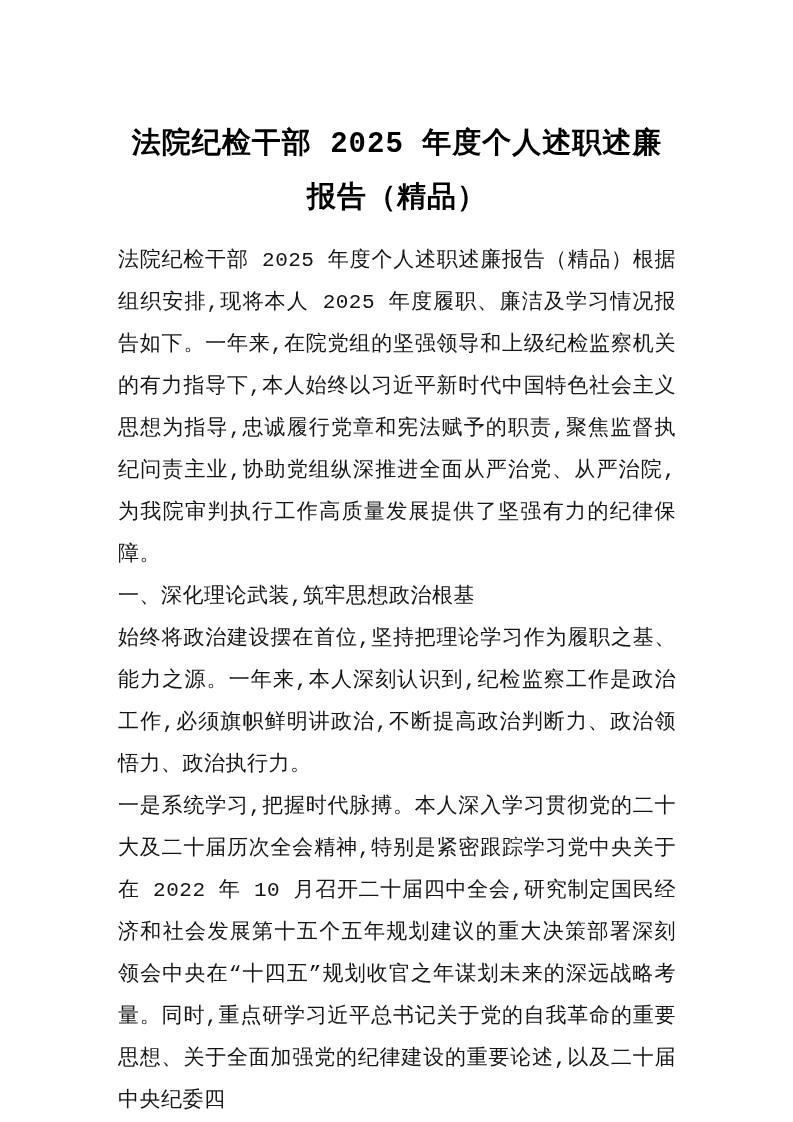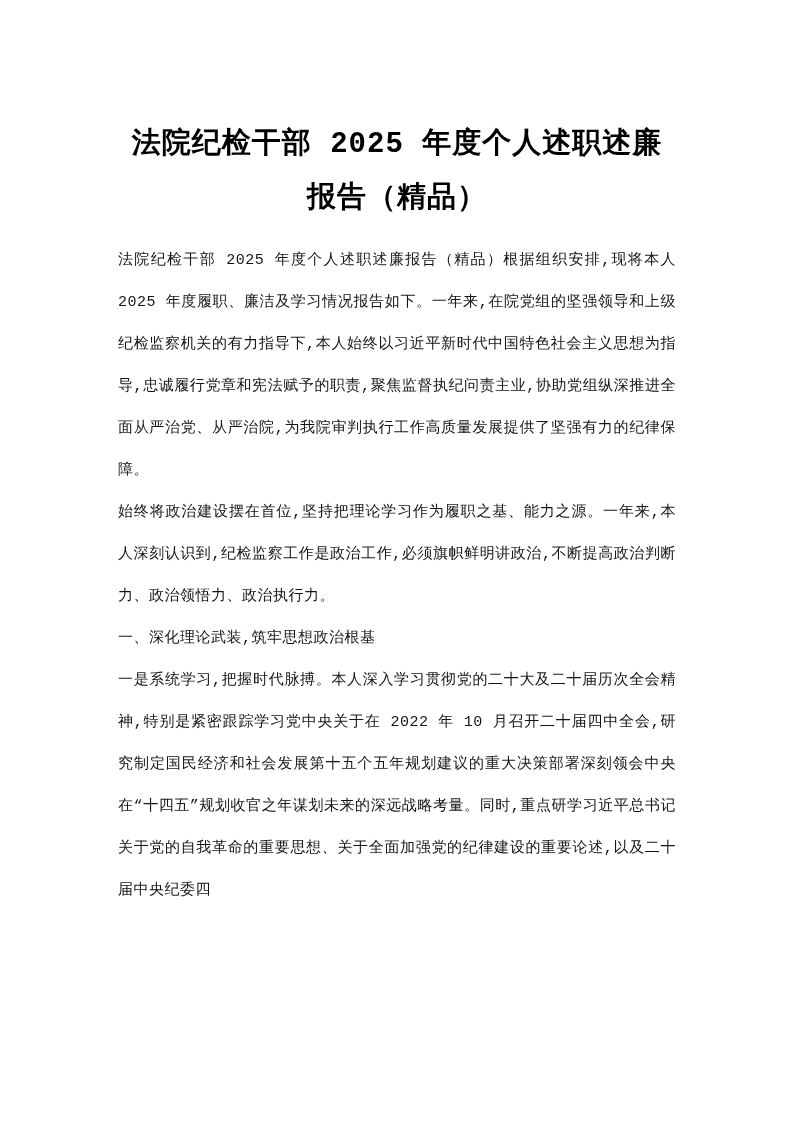--- a/index.html
+++ b/index.html
@@ -23,34 +23,34 @@
     margin: 0 0 14px 0;
     font-size: 29px;
     line-height: 54px;
     font-weight: 700;
     text-align: center;
     color: #000000;
     letter-spacing: 1px;
   }
   .para {
     margin: 0;
-    font-size: 15px;
+    font-size: 21px;
     line-height: 42px;
     text-align: justify;
     text-justify: inter-ideograph;
     word-break: normal;
     letter-spacing: 0.5px;
   }
 </style>
 </head>
 <body>
 
 <div class="page">
   <h1 class="doc-title">法院纪检干部 2025 年度个人述职述廉报告（精品）</h1>
 
   <p class="para">法院纪检干部 2025 年度个人述职述廉报告（精品）根据组织安排,现将本人 2025 年度履职、廉洁及学习情况报告如下。一年来,在院党组的坚强领导和上级纪检监察机关的有力指导下,本人始终以习近平新时代中国特色社会主义思想为指导,忠诚履行党章和宪法赋予的职责,聚焦监督执纪问责主业,协助党组纵深推进全面从严治党、从严治院,为我院审判执行工作高质量发展提供了坚强有力的纪律保障。</p>
 
+  <p class="para">一、深化理论武装,筑牢思想政治根基</p>
+
   <p class="para">始终将政治建设摆在首位,坚持把理论学习作为履职之基、能力之源。一年来,本人深刻认识到,纪检监察工作是政治工作,必须旗帜鲜明讲政治,不断提高政治判断力、政治领悟力、政治执行力。</p>
-
-  <p class="para">一、深化理论武装,筑牢思想政治根基</p>
 
   <p class="para">一是系统学习,把握时代脉搏。本人深入学习贯彻党的二十大及二十届历次全会精神,特别是紧密跟踪学习党中央关于在 2022 年 10 月召开二十届四中全会,研究制定国民经济和社会发展第十五个五年规划建议的重大决策部署深刻领会中央在“十四五”规划收官之年谋划未来的深远战略考量。同时,重点研学习近平总书记关于党的自我革命的重要思想、关于全面加强党的纪律建设的重要论述,以及二十届中央纪委四</p>
 </div>
 
 </body></html>

